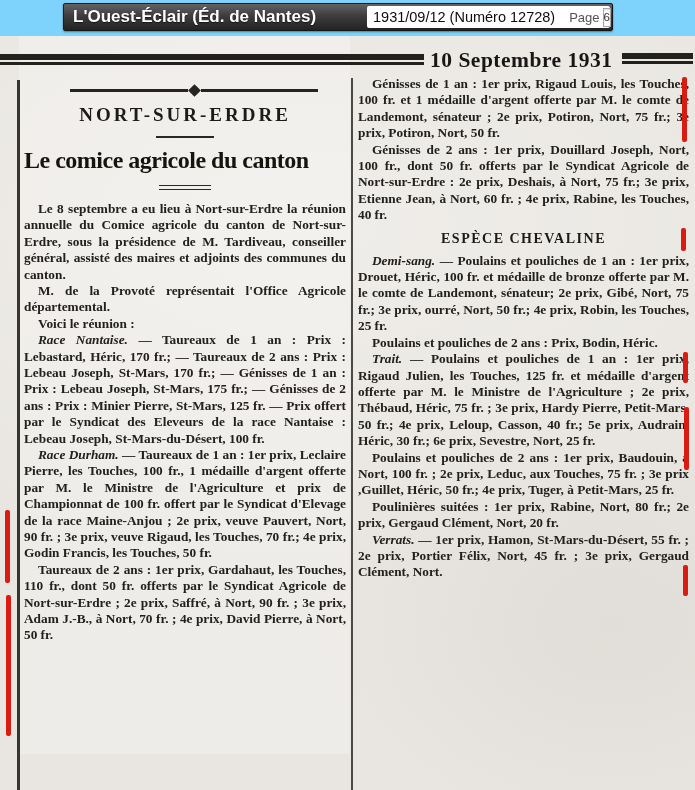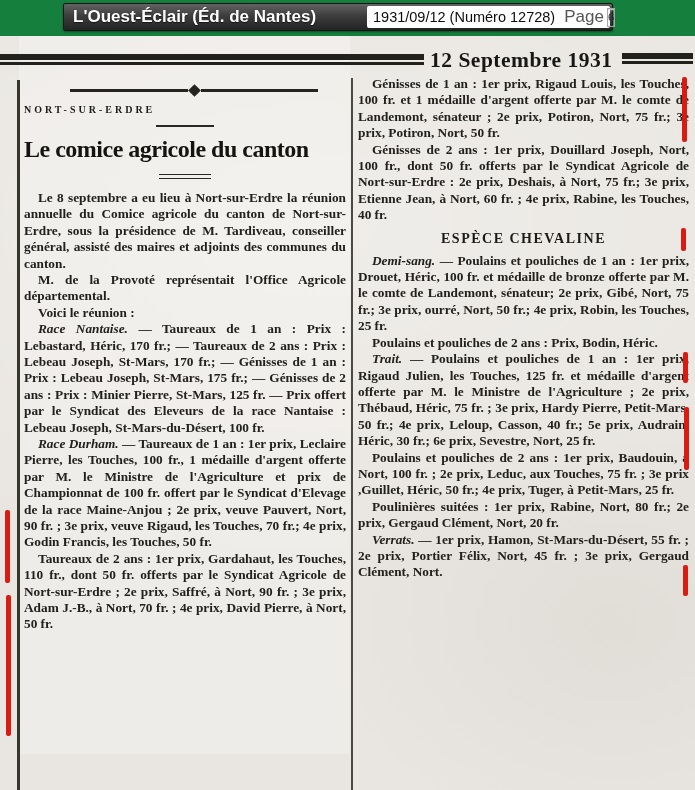--- a/index.html
+++ b/index.html
@@ -1,34 +1,34 @@
 <!DOCTYPE html>
 <html><head>
 <meta charset="utf-8">
 <style>
   html,body { margin:0; padding:0; }
   body { width:695px; height:790px; font-family:"Liberation Serif", serif; }
   .screen { position:relative; width:695px; height:790px; overflow:hidden;
-            background:#15803d; }
+            background:#7dd3fc; }
 
   
   .topbar { position:absolute; left:63px; top:3px; width:550px; height:28px;
             box-sizing:border-box; border:1px solid #151515; border-radius:2px;
             background:linear-gradient(180deg,#636363,#3d3d3d 45%,#232323);
             display:flex; align-items:center; box-shadow:0 1px 2px rgba(0,0,0,.4); }
   .topbar-title { color:#fff; font-family:"Liberation Sans", sans-serif; font-weight:bold;
             font-size:17px; padding-left:9px; white-space:nowrap;
             text-shadow:0 1px 1px rgba(0,0,0,.6); }
   .issue-box { position:absolute; right:2px; top:2px; bottom:2px; width:243px;
             background:#fff; border-radius:2px; display:flex; align-items:center;
             padding:0 4px 0 6px; box-sizing:border-box; }
   .issue-text { font-family:"Liberation Sans", sans-serif; font-weight:normal;
             font-size:14.5px; color:#0d0d0d; white-space:nowrap; }
-  .page-label { font-family:"Liberation Sans", sans-serif; font-size:17px; color:#555;
-            margin-left:9px;text-align:center; }
+  .page-label { font-family:"Liberation Sans", sans-serif; font-size:13px; color:#555;
+            margin-left:14px;text-align:center; }
   .page-num { width:18px; height:17px; margin-left:3px; border:1px solid #a8a8a8;
             box-shadow:inset 0 1px 2px #ddd; font-family:"Liberation Sans", sans-serif;
             font-size:11.5px; color:#333; display:flex; align-items:center; justify-content:center; }
 
   
   .paper { position:absolute; left:0; top:36px; width:695px; height:754px;
            background:
              radial-gradient(900px 500px at 45% 25%, rgba(255,255,255,.28), transparent 70%),
              radial-gradient(420px 320px at 88% 78%, rgba(115,105,90,.07), transparent 70%),
              #e9e6e1; }
@@ -47,21 +47,21 @@
   
   .col { position:absolute; color:#211f1b; }
   .col-left  { left:24px;  top:86px; width:322px; }
   .col-right { left:358px; top:76px; width:331px; }
 
   .deco { display:flex; align-items:center; margin:0 28px 9px 46px; }
   .deco .line { flex:1; height:2.5px; background:#26241f; }
   .deco .diamond { width:9px; height:9px; background:#26241f; transform:rotate(45deg);
                    margin:0 2px; flex:none; }
 
-  .town { text-align:left; font-weight:bold; font-size:10px; letter-spacing:3px;
+  .town { text-align:center; font-weight:bold; font-size:19px; letter-spacing:3px;
           color:#1d1b18; }
   .town-rule { width:58px; height:2px; background:#2a2824; margin:10px auto 9px; }
   .headline { font-size:24px; font-weight:bold; line-height:1.12; letter-spacing:-.5px;
               white-space:nowrap; color:#16140f;margin-top:7px; }
   .head-rule { width:52px; height:5px; box-sizing:border-box; margin:11px auto 11px;
                border-top:1.6px solid #2a2824; border-bottom:1.6px solid #2a2824; }
 
   .para { margin:0; font-size:13.3px; line-height:16.4px; text-align:justify;
           font-weight:bold; text-indent:14px; color:#23211d; }
   .lead { font-style:italic;font-family:Liberation Serif, serif; }
@@ -90,21 +90,21 @@
       <span class="page-label">Page</span>
       <span class="page-num">6</span>
     </div>
   </div>
 
   <div class="paper"></div>
   <div class="page-band"></div>
 
   <div class="paper-content" style="position:absolute;left:0;top:36px;width:695px;height:754px;">
     <div class="rule-left bar-rule"></div>
-    <div class="mast-date">12 Septembre 1931</div>
+    <div class="mast-date">10 Septembre 1931</div>
     <div class="rule-right bar-rule"></div>
 
     <div class="vrule-left" style="top:44px;"></div>
     <div class="vrule-mid" style="top:42px;"></div>
 
     <div class="col col-left" style="top:50px;">
       <div class="deco">
         <span class="line"></span>
         <span class="diamond"></span>
         <span class="line"></span>

